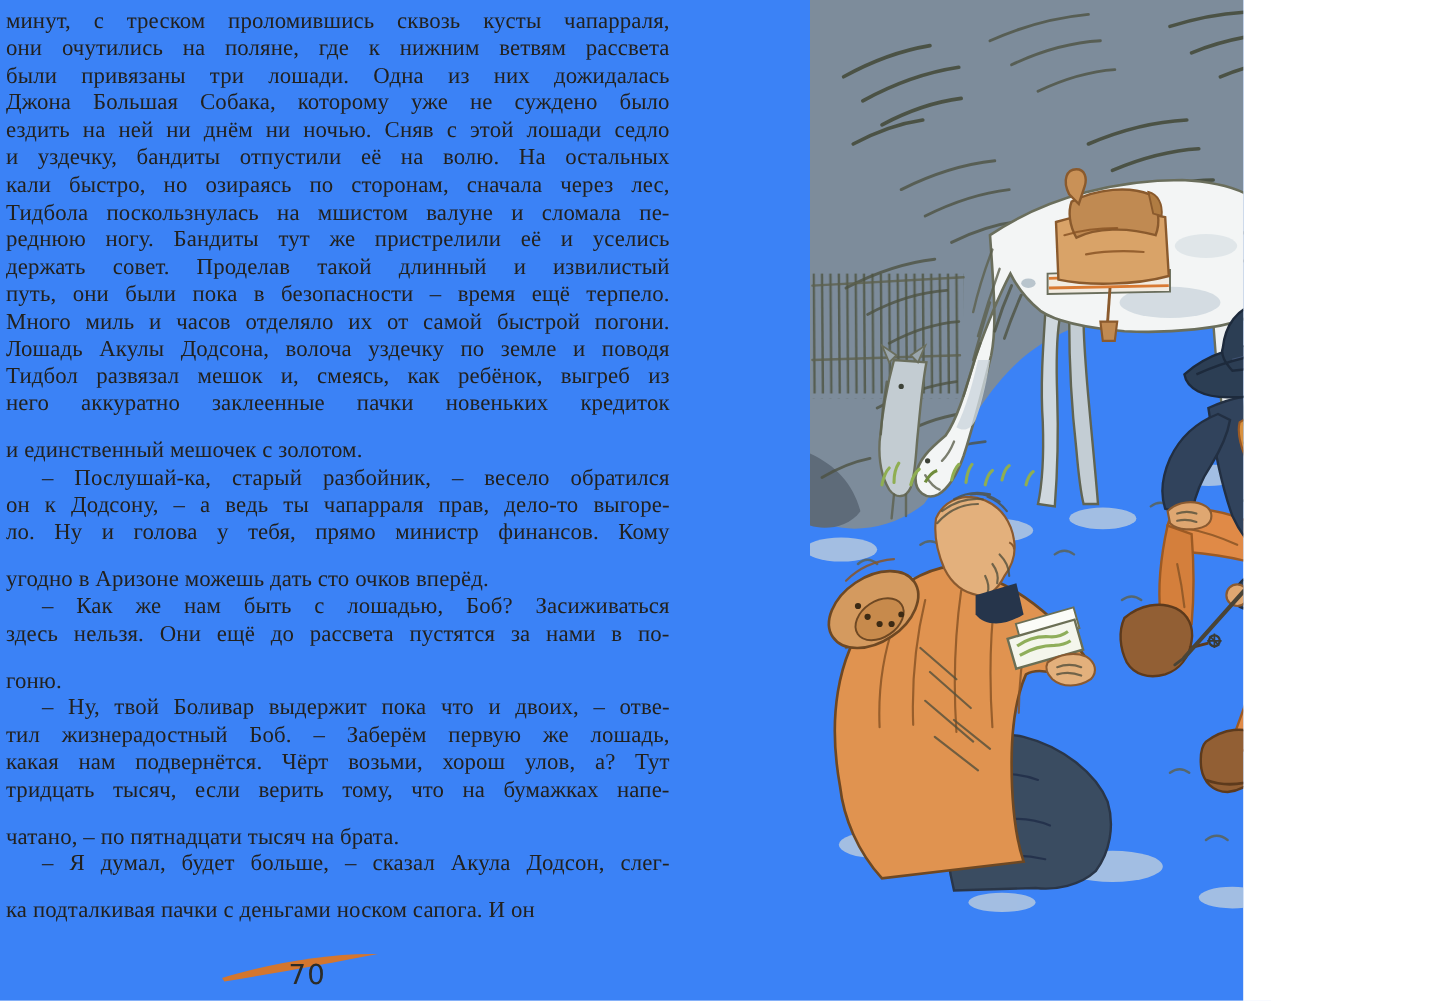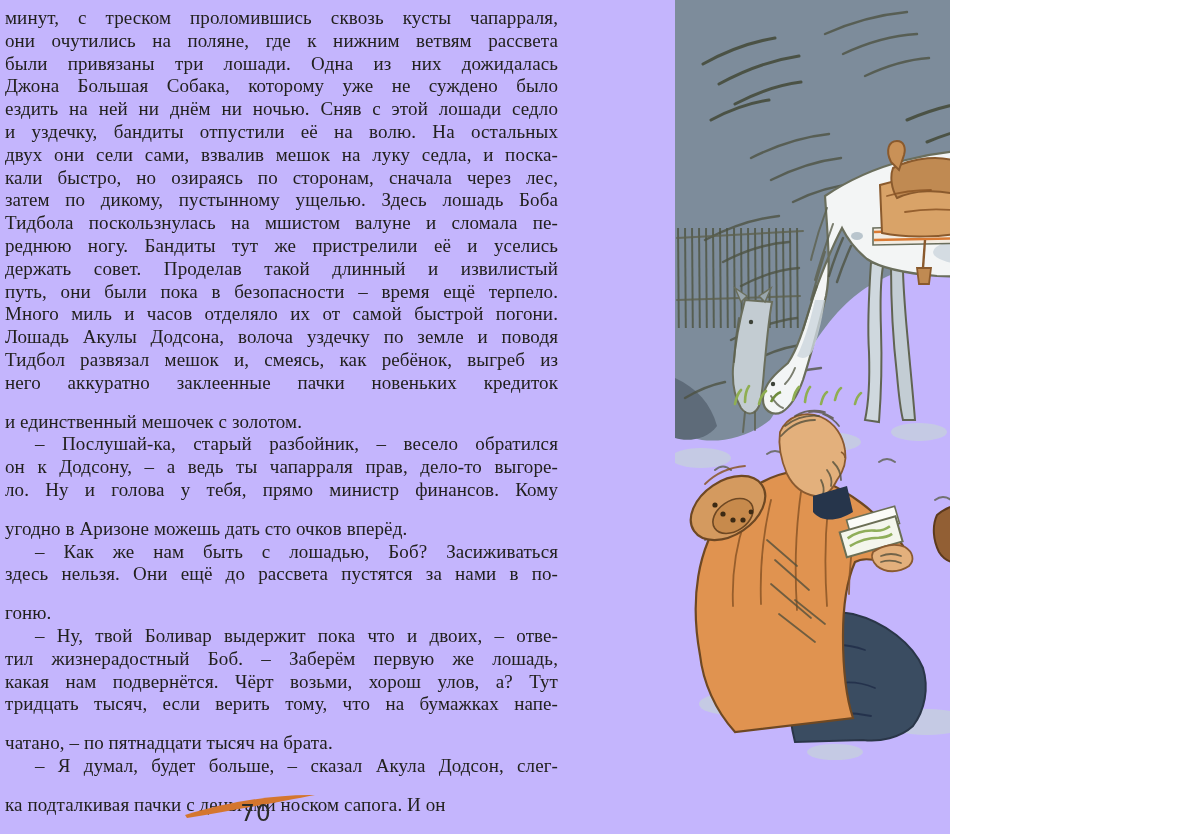--- a/index.html
+++ b/index.html
@@ -1,16 +1,16 @@
 <!DOCTYPE html>
 <html><head>
 <meta charset="utf-8">
 <style>
   html,body{margin:0;padding:0;background:#ffffff;}
-  .spread{position:relative;width:950px;height:834px;background:#c4b5fd;overflow:hidden;
+  .spread{position:relative;width:1036px;height:834px;background:#3b82f6;overflow:hidden;
           font-family:"Liberation Serif",serif;}
   
   .text-col{position:absolute;left:5px;top:7px;width:553px;color:#22211e;
             font-size:19px;}
   .tline{line-height:22.8px;height:22.8px;text-align:justify;text-align-last:justify;
          letter-spacing:.1px;}
   .tline.pend{text-align-last:left;margin-top:16px;}
   .tline.pind{text-indent:30px;}
   
   .footer{position:absolute;left:0;top:784px;width:560px;height:50px;}
@@ -34,23 +34,21 @@
 
 <div class="spread">
 
   <div class="text-col">
       <div class="tline">минут, с треском проломившись сквозь кусты чапарраля,</div>
       <div class="tline">они очутились на поляне, где к нижним ветвям рассвета</div>
       <div class="tline">были привязаны три лошади. Одна из них дожидалась</div>
       <div class="tline">Джона Большая Собака, которому уже не суждено было</div>
       <div class="tline">ездить на ней ни днём ни ночью. Сняв с этой лошади седло</div>
       <div class="tline">и уздечку, бандиты отпустили её на волю. На остальных</div>
-      <div class="tline">двух они сели сами, взвалив мешок на луку седла, и поска-</div>
       <div class="tline">кали быстро, но озираясь по сторонам, сначала через лес,</div>
-      <div class="tline">затем по дикому, пустынному ущелью. Здесь лошадь Боба</div>
       <div class="tline">Тидбола поскользнулась на мшистом валуне и сломала пе-</div>
       <div class="tline">реднюю ногу. Бандиты тут же пристрелили её и уселись</div>
       <div class="tline">держать совет. Проделав такой длинный и извилистый</div>
       <div class="tline">путь, они были пока в безопасности – время ещё терпело.</div>
       <div class="tline">Много миль и часов отделяло их от самой быстрой погони.</div>
       <div class="tline">Лошадь Акулы Додсона, волоча уздечку по земле и поводя</div>
       <div class="tline">Тидбол развязал мешок и, смеясь, как ребёнок, выгреб из</div>
       <div class="tline">него аккуратно заклеенные пачки новеньких кредиток</div>
       <div class="tline pend">и единственный мешочек с золотом.</div>
       <div class="tline pind">– Послушай-ка, старый разбойник, – весело обратился</div>

